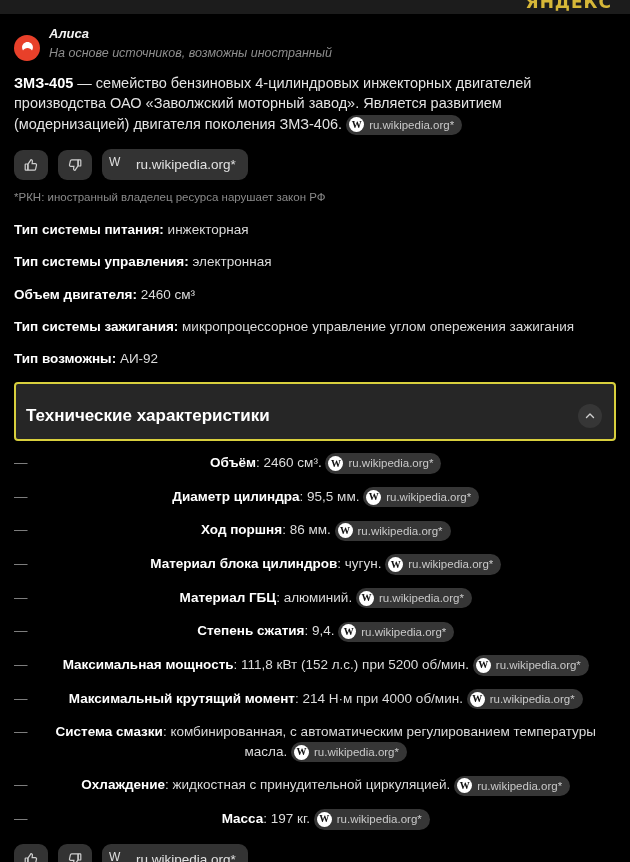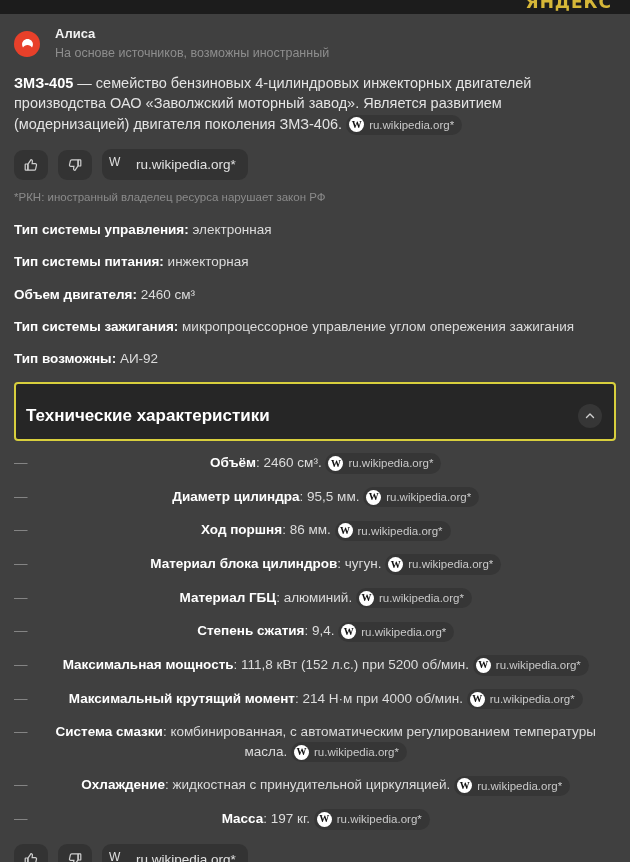--- a/index.html
+++ b/index.html
@@ -11,21 +11,21 @@
   body {
     width: 630px;
     height: 862px;
     overflow: hidden;
     position: relative;
     color: #e8e8e8;
   }
   .page {
     width: 630px;
     height: 862px;
-    background: #404040;
+    background: #000000;
     position: relative;
   }
   .topstrip {
     height: 14px;
     background: #1c1c1c;
     position: relative;
   }
   .topstrip .logo {
     position: absolute;
     right: 18px;
@@ -35,23 +35,24 @@
     font-weight: bold;
     letter-spacing: 1px;
     font-family: "DejaVu Sans", sans-serif;
     opacity: .95;
   }
   .content { padding: 0 14px; }
 
   
   .assistant {
     display: flex;
-    align-items: center;
-    gap: 15px;
+    align-items: flex-end;
+    gap: 9px;
     padding-top: 12px;
+    font-style: italic;
   }
   .alice-logo {
     width: 26px; height: 26px;
     border-radius: 50%;
     background: #e8402a;
     display: flex; align-items: center; justify-content: center;
     flex: 0 0 auto;
     margin-top: 2px;
   }
   .alice-logo svg { display: block; }
@@ -234,24 +235,24 @@
       </div>
       <div class="chip-lg">
         <span class="wicon">W</span>
         <span>ru.wikipedia.org*</span>
       </div>
     </div>
     <div class="disclaimer">*РКН: иностранный владелец ресурса нарушает закон РФ</div>
 
     <div class="specs">
       <div class="spec-line">
+        <b>Тип системы питания:</b><span> инжекторная</span>
+      </div>
+      <div class="spec-line">
         <b>Тип системы управления:</b><span> электронная</span>
-      </div>
-      <div class="spec-line">
-        <b>Тип системы питания:</b><span> инжекторная</span>
       </div>
       <div class="spec-line">
         <b>Объем двигателя:</b><span> 2460 см³</span>
       </div>
       <div class="spec-line">
         <b>Тип системы зажигания:</b><span> микропроцессорное управление углом опережения зажигания</span>
       </div>
       <div class="spec-line">
         <b>Тип возможны:</b><span> АИ-92</span>
       </div>

